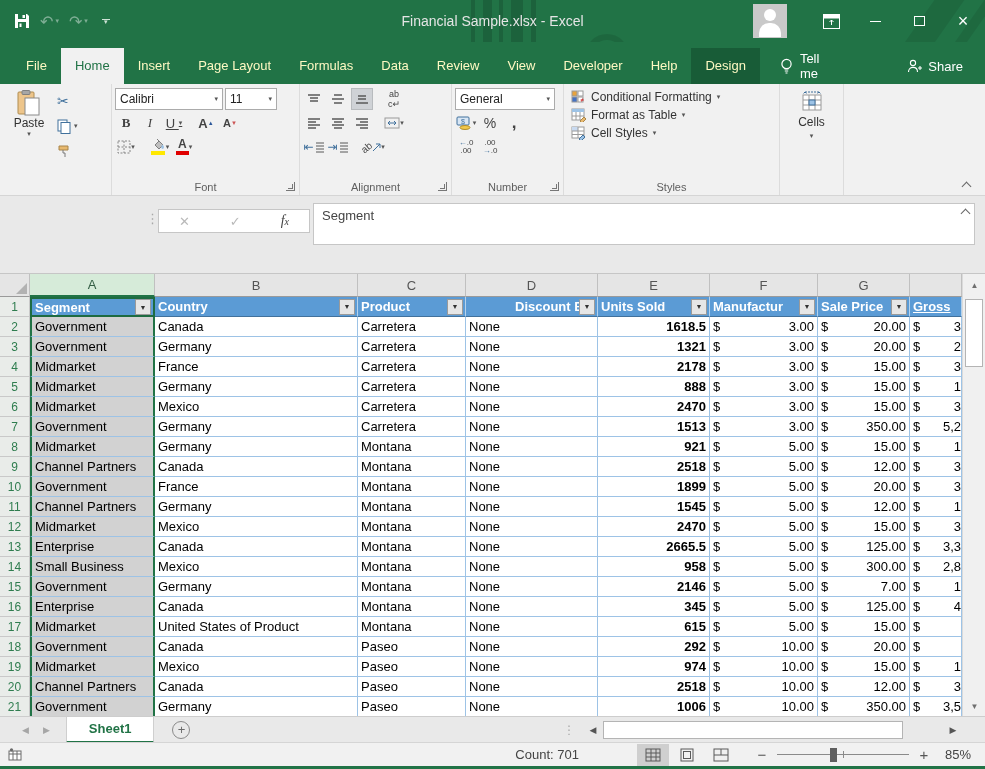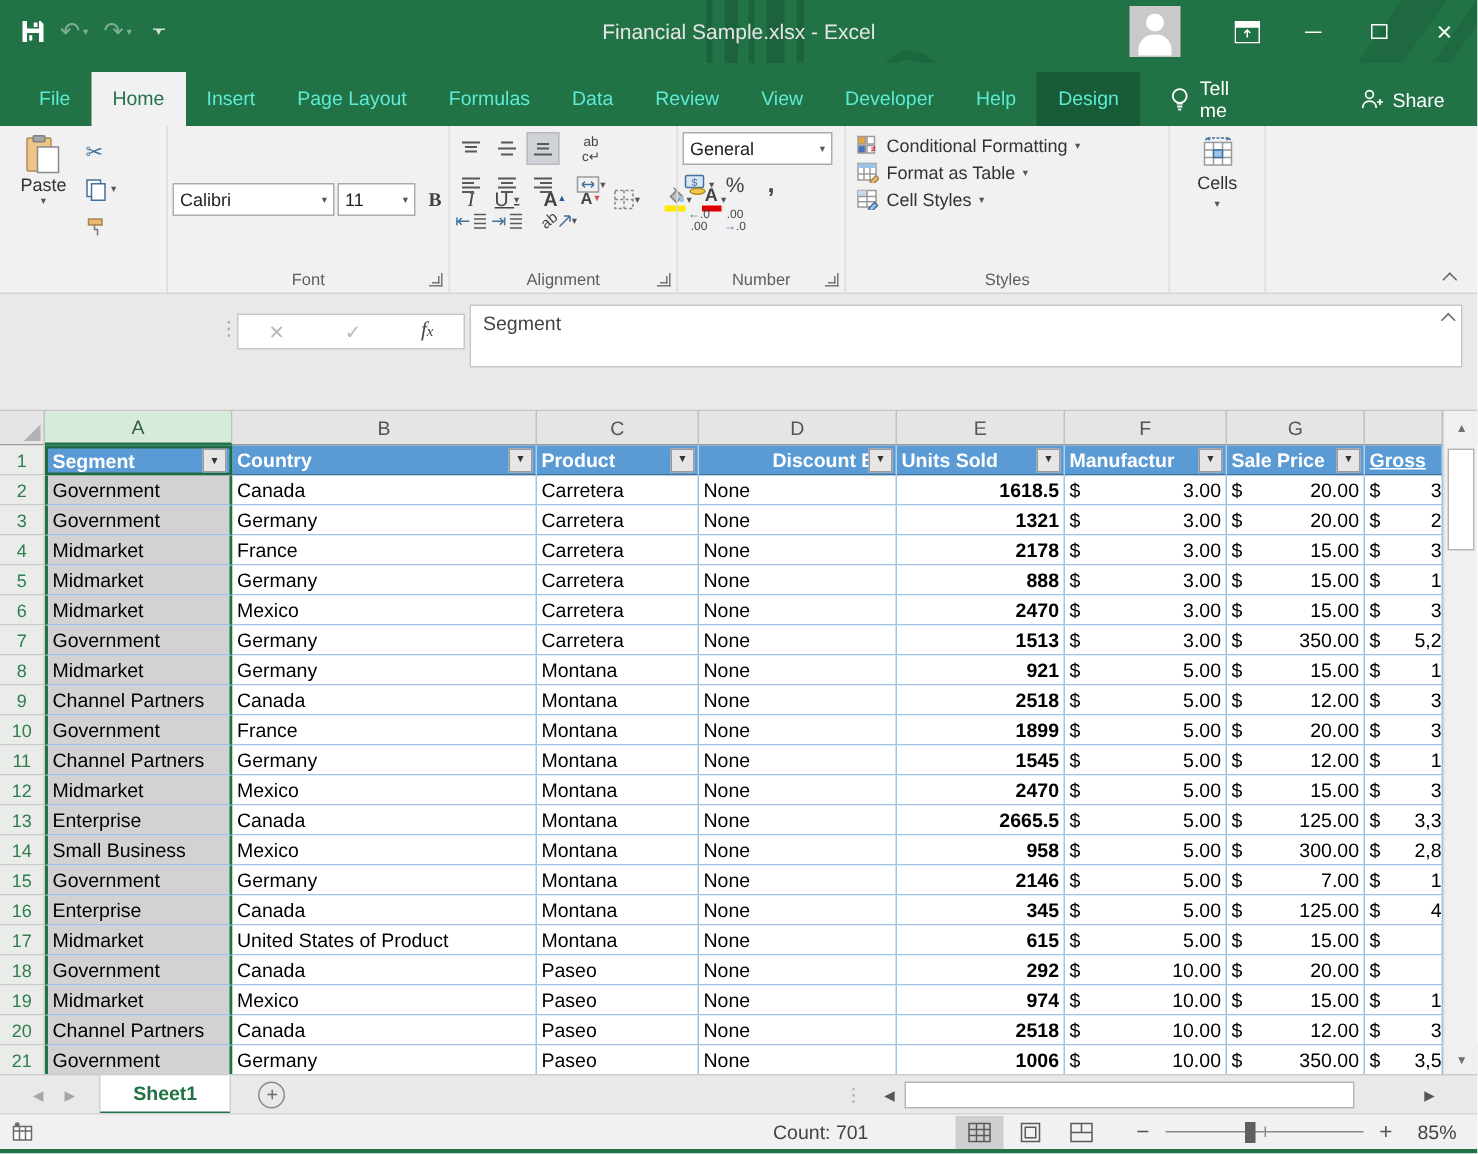--- a/index.html
+++ b/index.html
@@ -21,21 +21,21 @@
   .avatar { width:34px; height:34px; background:#c9c9c9; position:relative; overflow:hidden; margin-right:22px;}
   .avatar::before { content:""; position:absolute; left:11px; top:5px; width:12px; height:12px; background:#fff; border-radius:50%;}
   .avatar::after { content:""; position:absolute; left:6px; top:19px; width:22px; height:14px; background:#fff; border-radius:10px 10px 0 0;}
   .wc { width:44px; height:42px; display:flex; align-items:center; justify-content:center; color:#fff; font-size:15px;}
   .minbar { width:11px; height:1px; background:#fff; display:block;}
   .maxbox { width:11px; height:10px; border:1px solid #fff; display:block;}
 
   
   .tabstrip { position:absolute; left:0; top:42px; width:985px; height:42px; background:#217346; display:flex; align-items:flex-end; }
   .tabs { display:flex; align-items:flex-end; padding-left:12px; }
-  .tab { height:36px; line-height:36px; padding:0 14px; font-size:13px; color:#5eead4; white-space:nowrap; }
+  .tab { height:36px; line-height:36px; padding:0 14px; font-size:13px; color:#fef9c3; white-space:nowrap; }
   .tab.active { background:#f1f1f1; color:#217346; }
   .tab.contextual { background:#185c37; }
   .tellme { display:flex; align-items:center; gap:7px; color:#fff; font-size:13px; height:36px; padding:0 14px; margin-left:6px;}
   .share { display:flex; align-items:center; gap:6px; color:#fff; font-size:13px; height:36px; padding:0 14px; margin-left:40px; margin-right:8px;}
 
   
   .ribbon { position:absolute; left:0; top:84px; width:985px; height:112px; background:#f1f1f1; border-bottom:1px solid #d5d5d5; display:flex; }
   .rgroup { position:relative; border-right:1px solid #dcdcdc; padding:4px 3px 18px 3px; }
   .rlabel { position:absolute; bottom:2px; left:0; right:0; text-align:center; font-size:11px; color:#5e5e5e; }
   .launcher { position:absolute; bottom:4px; right:4px; width:9px; height:9px; border-right:1px solid #777; border-bottom:1px solid #777; }
@@ -44,21 +44,21 @@
   .combo { background:#fff; border:1px solid #ababab; height:22px; display:flex; align-items:center; font-size:12px; color:#222; padding:0 4px; }
   .combo .caret{ margin-left:auto; }
   .mini { height:22px; min-width:22px; display:flex; align-items:center; justify-content:center; font-size:13px; color:#444; }
   .pressed { background:#cfd2d6; border:1px solid #b8bbbe; }
   
   .g-clip { width:112px; display:flex; }
   .paste-big { width:52px; display:flex; flex-direction:column; align-items:center; justify-content:flex-start; font-size:12px; color:#333; padding-top:2px;}
   .clip-col { display:flex; flex-direction:column; gap:3px; padding-top:2px;}
   .clip-col .mini{ justify-content:flex-start; gap:3px; padding:0 2px;}
   
-  .g-font { width:188px; display:flex; flex-direction:row; gap:2px;}
+  .g-font { width:188px; display:flex; flex-direction:column; gap:2px;}
   .fg-row { display:flex; align-items:center; gap:2px; }
   .bold-b{ font-weight:bold; font-family:"Liberation Serif",serif; }
   .ital-i{ font-style:italic; font-family:"Liberation Serif",serif; }
   .und-u{ text-decoration:underline; }
   .a-big{ font-size:13px; font-weight:bold; color:#444;}
   .a-mark{ font-size:6px; vertical-align:super; color:#2b579a;}
   .fill-swatch{ display:block; width:14px; height:4px; background:#ffe800; margin-top:1px;}
   .font-swatch{ display:block; width:13px; height:4px; background:#e00000; margin-top:1px;}
   .stack{ display:flex; flex-direction:column; align-items:center; line-height:10px;}
   

